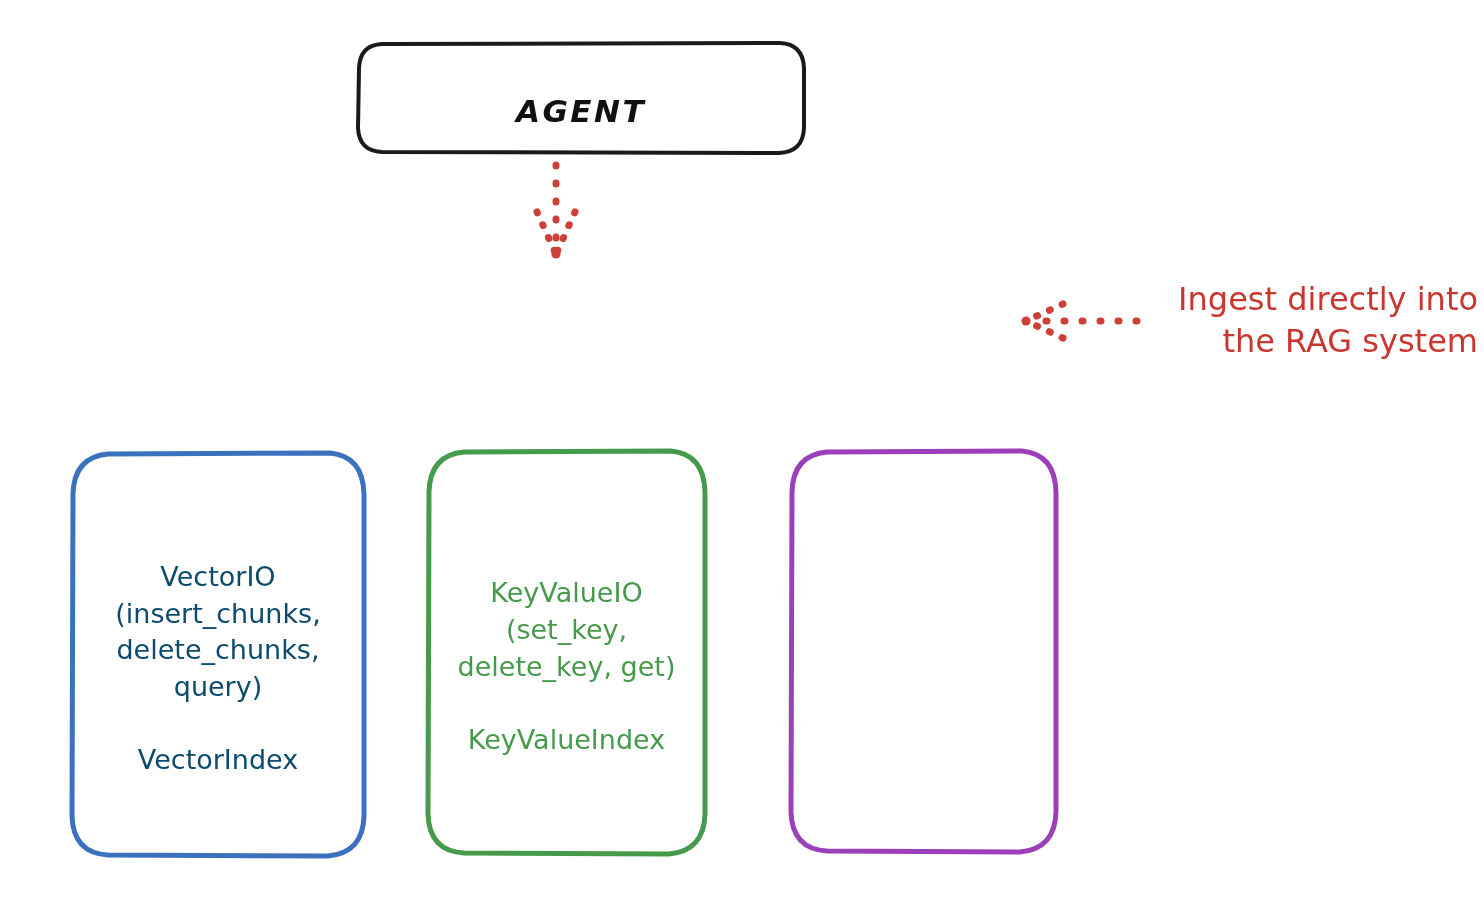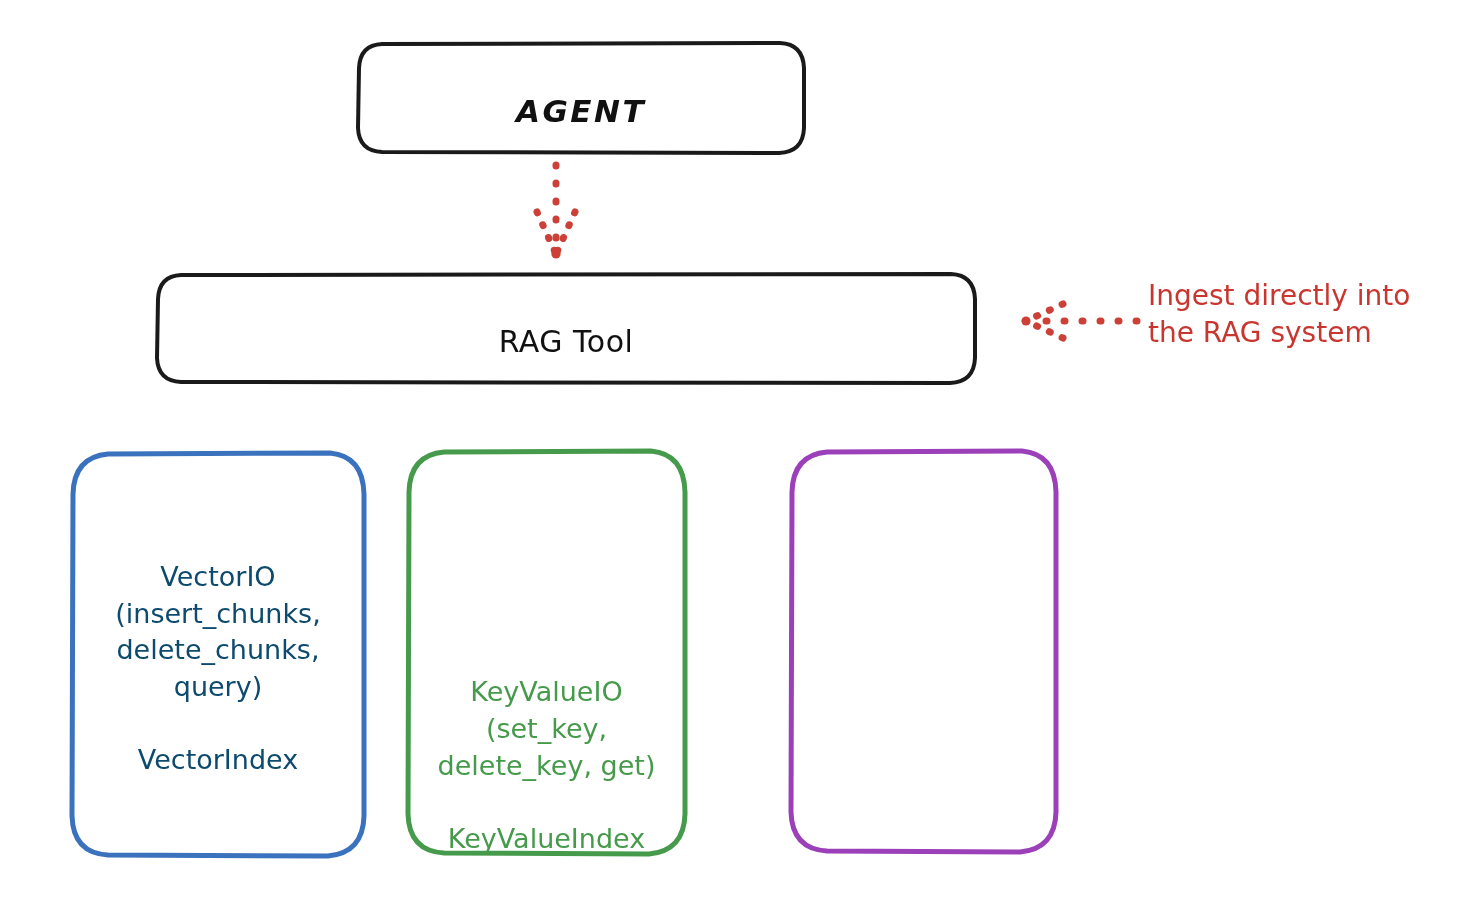--- a/index.html
+++ b/index.html
@@ -84,25 +84,24 @@
   }
 
   
   #vectorio-node {
     left: 68px;
     top: 450px;
     width: 300px;
     height: 410px;
   }
   #keyvalueio-node {
-    left: 404px;
+    left: 424px;
     top: 448px;
     width: 285px;
     height: 410px;
-    align-items: flex-end;
   }
   #relationalio-node {
     left: 787px;
     top: 448px;
     width: 273px;
     height: 408px;
   }
   .leaf .node-label {
     font-family: "DejaVu Sans", sans-serif;
     font-size: 27px;
@@ -138,23 +137,23 @@
   }
 
   
   #ingest-annotation {
     position: absolute;
     left: 1148px;
     top: 278px;
     width: 330px;
     color: #c9362f;
     font-family: "DejaVu Sans", sans-serif;
-    font-size: 28px;
+    font-size: 32px;
     line-height: 1.32;
-    text-align: left;
+    text-align: right;
     white-space: pre-line;
   }
 </style>
 </head>
 <body>
 
 <div id="canvas">
 
   <div class="node" id="agent-node">
     <svg class="sketch-border" viewBox="0 0 450 114" preserveAspectRatio="none">
@@ -166,26 +165,20 @@
   <svg class="arrow-svg" id="agent-to-ragtool-arrow" viewBox="0 0 80 105">
 
     <line x1="36" y1="5" x2="36" y2="78" stroke="#cc4038" stroke-width="7" stroke-dasharray="1 17" stroke-linecap="round"></line>
 
     <line x1="17" y1="52" x2="35" y2="92" stroke="#cc4038" stroke-width="7" stroke-dasharray="1 13" stroke-linecap="round"></line>
 
     <line x1="55" y1="52" x2="37" y2="92" stroke="#cc4038" stroke-width="7" stroke-dasharray="1 13" stroke-linecap="round"></line>
     <circle cx="36" cy="94" r="4.6" fill="#cc4038"></circle>
   </svg>
 
-  <div class="node" id="ragtool-node">
-    <svg class="sketch-border" viewBox="0 0 822 113" preserveAspectRatio="none">
-      <path d="M26,3 L796,2 Q819,3 820,27 L820,86 Q819,110 795,111 L26,110 Q3,109 2,86 L3,27 Q4,4 26,3 Z" stroke="#1a1a1a" stroke-width="4"></path>
-    </svg>
-    <span class="node-label">RAG Tool</span>
-  </div>
 
   <svg class="arrow-svg" id="ingest-arrow" viewBox="0 0 130 45">
     <line x1="122" y1="21" x2="30" y2="21" stroke="#cc4038" stroke-width="7" stroke-dasharray="1 17" stroke-linecap="round"></line>
     <line x1="48" y1="4" x2="13" y2="20" stroke="#cc4038" stroke-width="7" stroke-dasharray="1 13" stroke-linecap="round"></line>
     <line x1="48" y1="38" x2="13" y2="22" stroke="#cc4038" stroke-width="7" stroke-dasharray="1 13" stroke-linecap="round"></line>
     <circle cx="11" cy="21" r="4.6" fill="#cc4038"></circle>
   </svg>
 
   <div id="ingest-annotation">Ingest directly into
 the RAG system</div>

